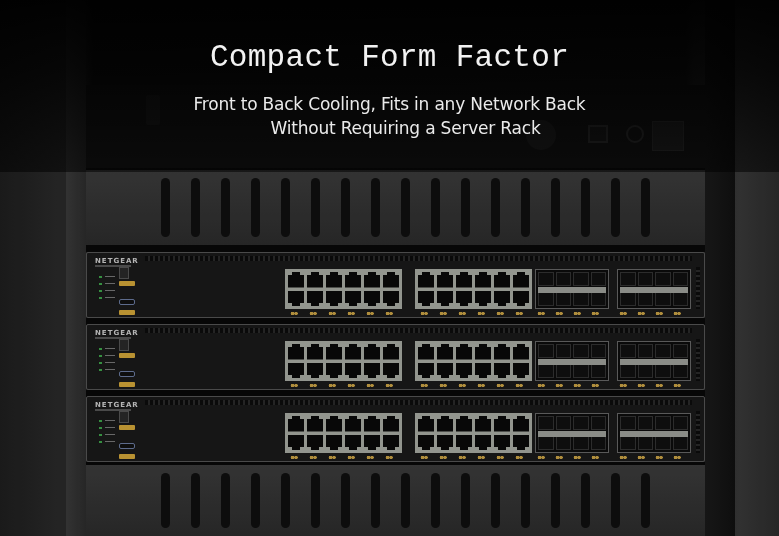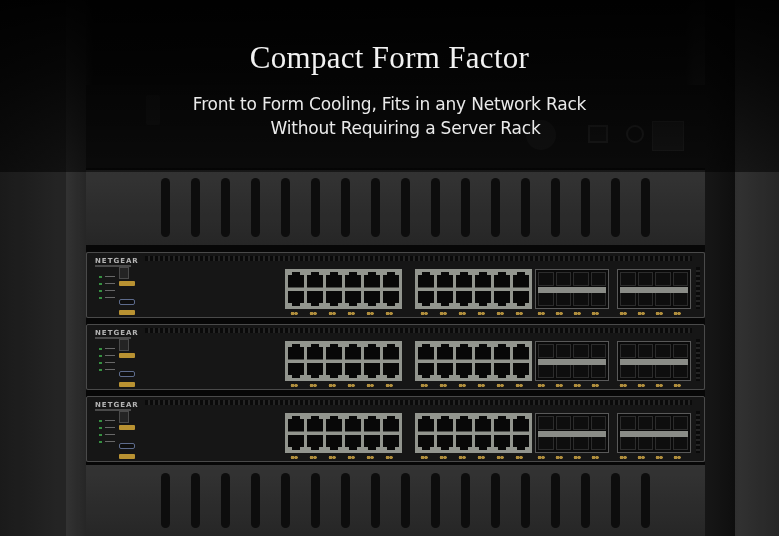--- a/index.html
+++ b/index.html
@@ -51,21 +51,21 @@
   .sfp-col { display: flex; flex-direction: column; justify-content: space-between; }
   .sfp-cage { height: 14px; background: #111; border: 1px solid #333; }
   .sfp-band { position: absolute; left: 2px; right: 2px; top: 17px; height: 6px; background: #9ea09a; }
 
   .port-leds { position: absolute; top: 58px; display: flex; gap: 11px; }
   .port-leds span { width: 8px; height: 5px; background: radial-gradient(circle at 30% 50%, #c9a246 1.5px, transparent 2px), radial-gradient(circle at 75% 50%, #c9a246 1.5px, transparent 2px); }
 
   .overlay-top { position: absolute; left: 0; top: 0; width: 779px; height: 172px; background: linear-gradient(180deg, rgba(0,0,0,0.97) 0%, rgba(0,0,0,0.85) 40%, rgba(0,0,0,0.6) 100%); }
   .overlay-rest { position: absolute; left: 0; top: 172px; width: 779px; height: 364px; background: rgba(0,0,0,0.12); }
 
-  .headline { position: absolute; left: 0; top: 40px; width: 779px; text-align: center; color: #f2f2f2; font-family: Liberation Serif, serif; font-weight: 200; font-size: 31px; letter-spacing: 0.3px; }
+  .headline { position: absolute; left: 0; top: 40px; width: 779px; text-align: center; color: #f2f2f2; font-family: Liberation Mono, monospace; font-weight: 200; font-size: 31px; letter-spacing: 0.3px; }
   .subline { position: absolute; left: 0; width: 779px; text-align: center; color: #eaeaea; font-family: "DejaVu Sans", sans-serif; font-size: 17px; letter-spacing: -0.2px; }
   .subline.l1 { top: 94px; } .subline.l2 { top: 118px; padding-left: 32px; }
 </style>
 </head>
 <body>
 
 <div class="scene">
   <div class="rack-post-left"></div>
   <div class="rack-post-right"></div>
 
@@ -496,14 +496,14 @@
         <div class="slot"></div>
         <div class="slot"></div>
     </div>
   </div>
 </div>
 
 <div class="overlay-top"></div>
 <div class="overlay-rest"></div>
 
 <h1 class="headline">Compact Form Factor</h1>
-<p class="subline l1">Front to Form Cooling, Fits in any Network Rack</p>
+<p class="subline l1">Front to Back Cooling, Fits in any Network Back</p>
 <p class="subline l2">Without Requiring a Server Rack</p>
 
 </body></html>

